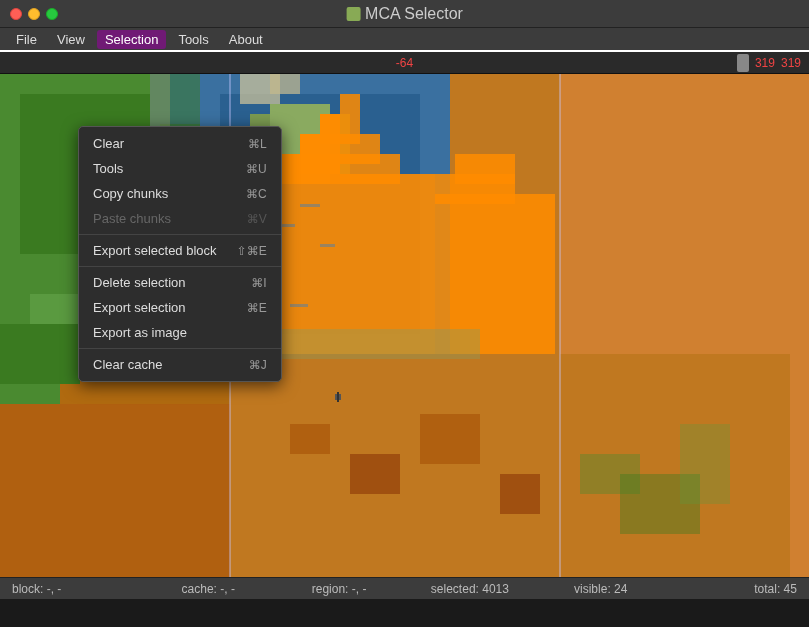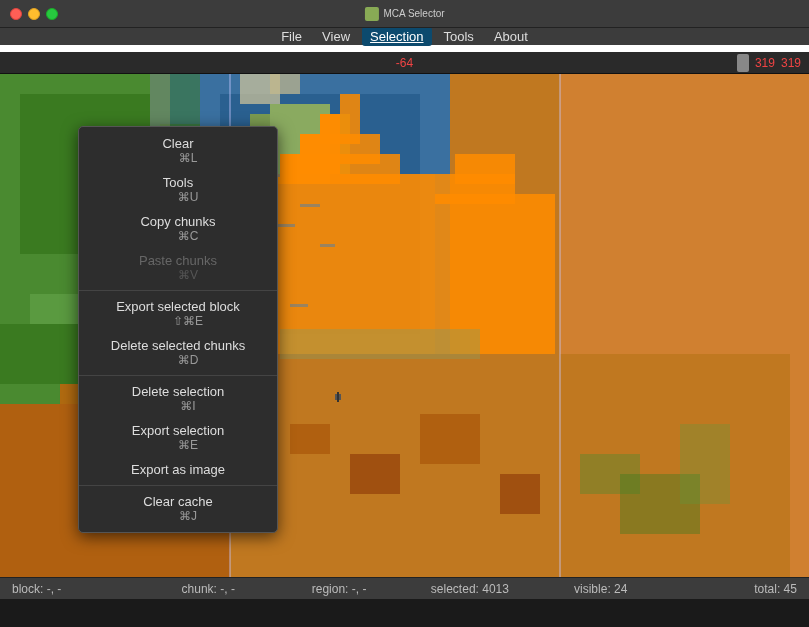--- a/index.html
+++ b/index.html
@@ -35,55 +35,53 @@
       cursor: pointer;
     }
     .tl-close { background: #ff5f56; border: 1px solid #e0443e; }
     .tl-minimize { background: #ffbd2e; border: 1px solid #dea123; }
     .tl-maximize { background: #27c93f; border: 1px solid #1aab29; }
     .title-text {
       position: absolute;
       left: 50%;
       transform: translateX(-50%);
       color: #ccc;
-      font-size: 10px;
+      font-size: 16px;
       display: flex;
       align-items: center;
       gap: 5px;
     }
     .title-icon {
       width: 14px;
       height: 14px;
       background: #8a5;
       border-radius: 2px;
       display: inline-block;
     }
 
     
     .menu-bar {
       height: 24px;
       background: #3c3c3c;
       display: flex;
       align-items: center;
       padding: 0 8px;
       gap: 4px;
-      border-bottom: 7px solid #ffffff;
-      justify-content: center;
+      border-bottom: 2px solid #ffffff;
     }
     .menu-item {
       padding: 2px 8px;
       color: #ddd;
       font-size: 13px;
       cursor: pointer;
       border-radius: 3px;
     }
     .menu-item:hover, .menu-item.active {
-      background: #0c4a6e;
+      background: #701a75;
       color: #fff;
-      text-decoration: underline;
     }
 
     
     .coord-bar {
       height: 22px;
       background: #2a2a2a;
       display: flex;
       align-items: center;
       padding: 0 8px;
       color: #ef4444;
@@ -152,21 +150,20 @@
     }
     .dropdown-item {
       display: flex;
       align-items: center;
       justify-content: space-between;
       padding: 5px 14px;
       color: #ddd;
       cursor: pointer;
       font-size: 13px;
       white-space: nowrap;
-      flex-direction: column;
     }
     .dropdown-item.disabled {
       color: #666;
       cursor: default;
     }
     .shortcut {
       color: #999;
       font-size: 12px;
       margin-left: 20px;
     }
@@ -320,24 +317,20 @@
     </div>
     <div class="dropdown-item disabled">
       <span>Paste chunks</span>
       <span class="shortcut">⌘V</span>
     </div>
     <div class="separator"></div>
     <div class="dropdown-item">
       <span>Export selected block</span>
       <span class="shortcut">⇧⌘E</span>
     </div>
-    <div class="dropdown-item">
-      <span>Delete selected chunks</span>
-      <span class="shortcut">⌘D</span>
-    </div>
     <div class="separator"></div>
     <div class="dropdown-item">
       <span>Delete selection</span>
       <span class="shortcut">⌘I</span>
     </div>
     <div class="dropdown-item">
       <span>Export selection</span>
       <span class="shortcut">⌘E</span>
     </div>
     <div class="dropdown-item">
@@ -347,18 +340,18 @@
     <div class="separator"></div>
     <div class="dropdown-item">
       <span>Clear cache</span>
       <span class="shortcut">⌘J</span>
     </div>
   </div>
 </div>
 
 <div class="status-bar">
   <span class="status-segment">block: -, -</span>
-  <span class="status-segment">chunk: -, -</span>
+  <span class="status-segment">cache: -, -</span>
   <span class="status-segment">region: -, -</span>
   <span class="status-segment">selected: 4013</span>
   <span class="status-segment">visible: 24</span>
   <span class="status-segment">total: 45</span>
 </div>
 
 </body></html>

